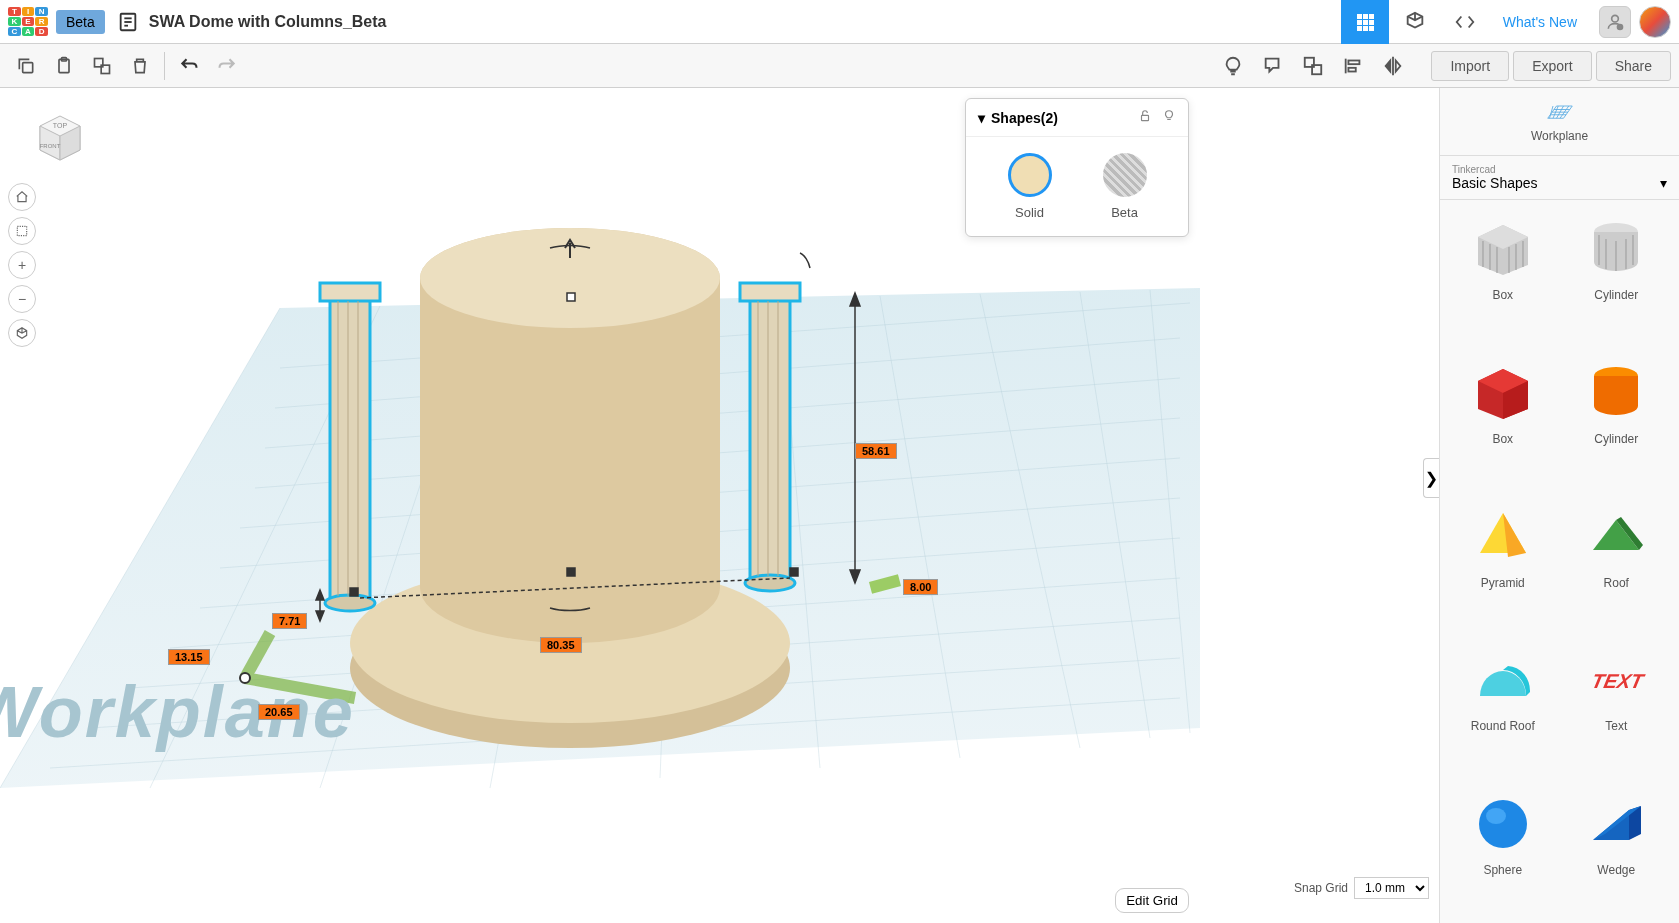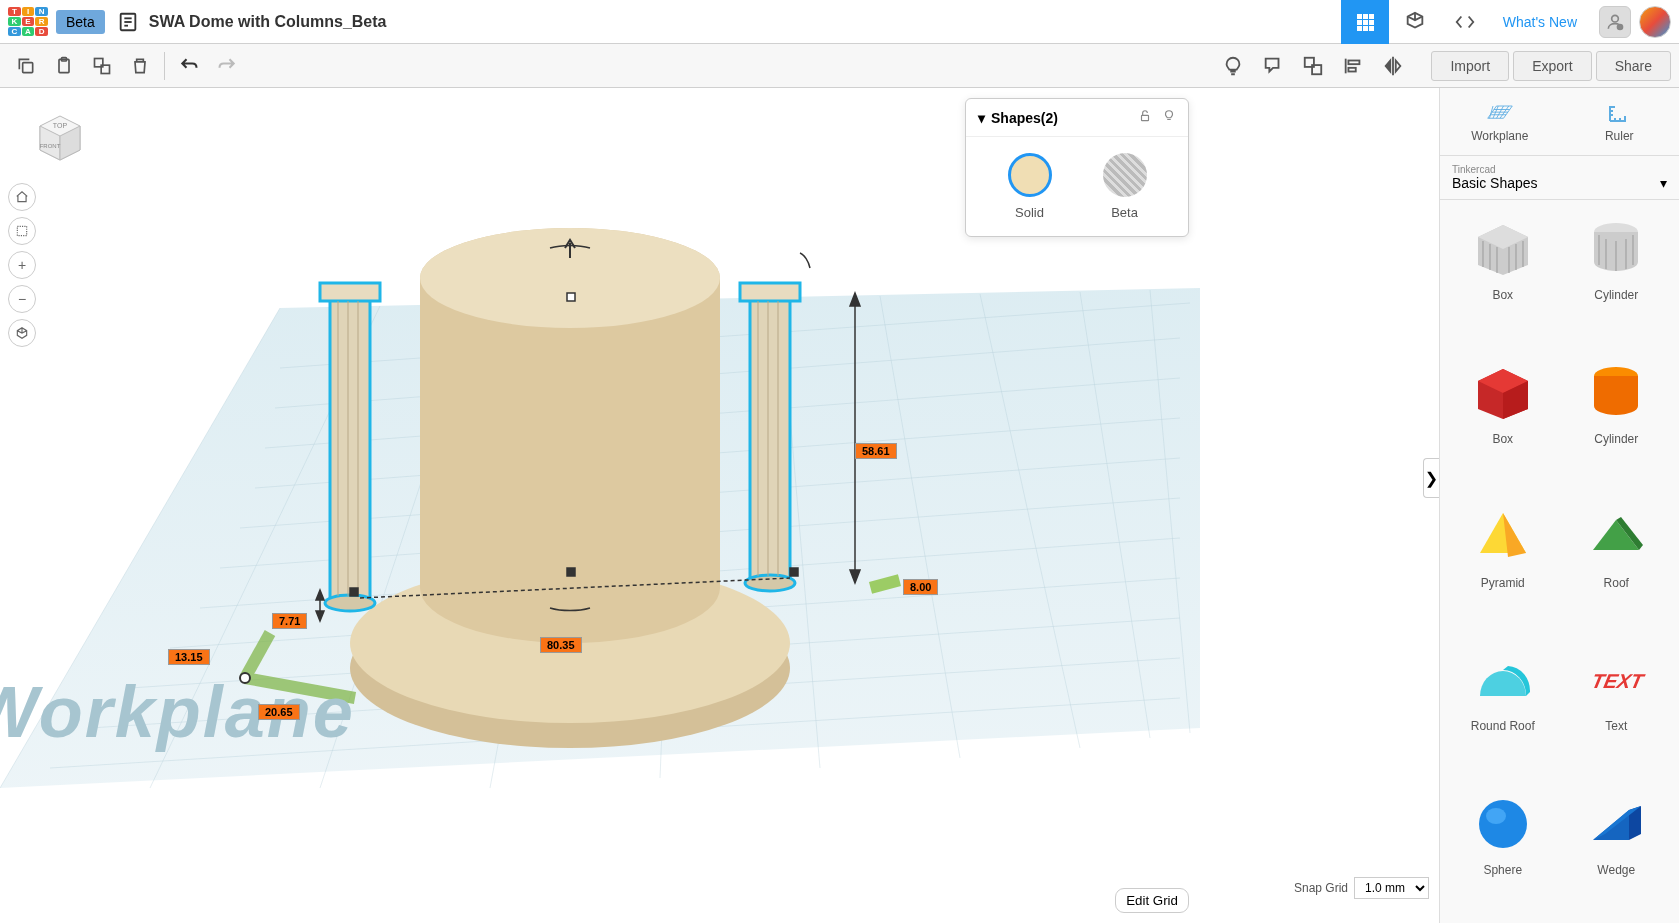--- a/index.html
+++ b/index.html
@@ -393,26 +393,20 @@
               <line x1="7" y1="11" x2="25" y2="11"></line>
               <line x1="9" y1="8" x2="27" y2="8"></line>
               <line x1="8" y1="4" x2="4" y2="18"></line>
               <line x1="14" y1="4" x2="8" y2="18"></line>
               <line x1="20" y1="4" x2="12" y2="18"></line>
               <line x1="26" y1="4" x2="16" y2="18"></line>
             </g>
           </svg>
         <span>Workplane</span>
       </div>
-      <div class="st-item">
-        <svg width="24" height="24" viewBox="0 0 24 24" fill="none" stroke="#5dade2" stroke-width="2">
-            <path d="M3 20 L3 6 L8 6 M3 20 L18 20 L18 15 M3 10 L6 10 M3 14 L6 14 M8 20 L8 17 M13 20 L13 17"></path>
-          </svg>
-        <span>Ruler</span>
-      </div>
     </div>
     <div class="shape-select">
       <div class="shape-select-label">Tinkercad</div>
       <div class="shape-select-value">
         <span>Basic Shapes</span>
         <span>▾</span>
       </div>
     </div>
     <div class="shape-grid">
       <div class="shape-item">

